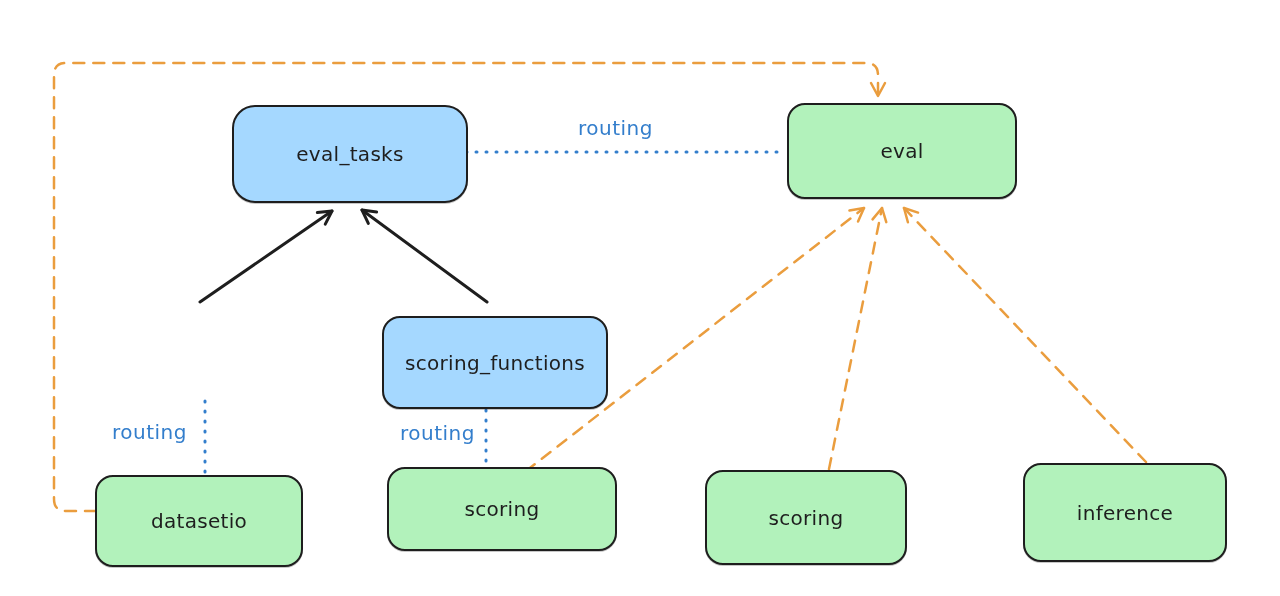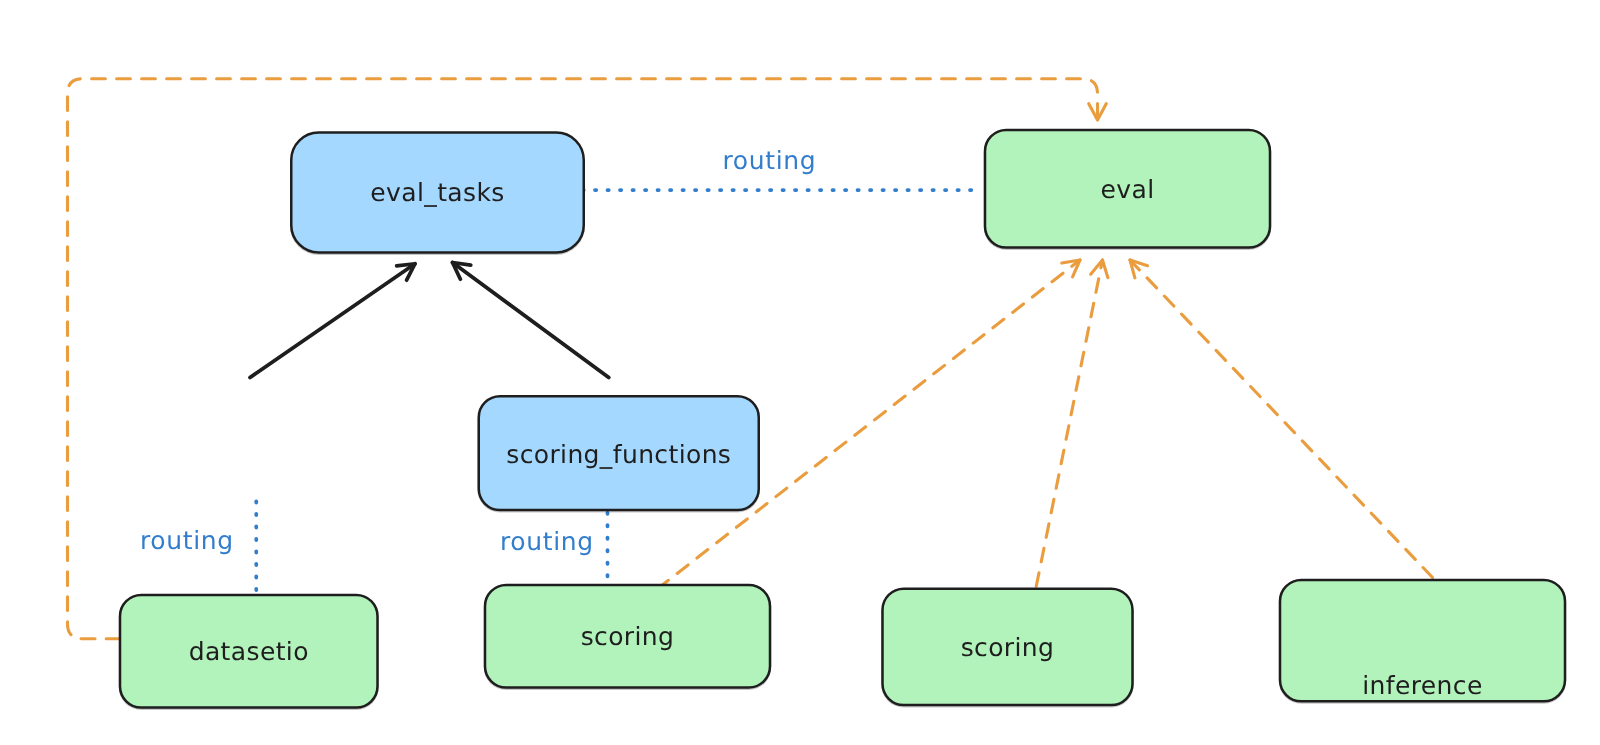--- a/index.html
+++ b/index.html
@@ -39,21 +39,21 @@
   .node-blue  { background: #a5d8ff; }
   .node-green { background: #b2f2bb; }
 
   #node-eval-tasks        { left: 232px;  top: 105px; width: 236px; height: 98px; border-radius: 23px; }
   #node-eval              { left: 787px;  top: 103px; width: 230px; height: 96px; }
   #node-datasets          { left: 98px;   top: 306px; width: 235px; height: 92px; }
   #node-scoring-functions { left: 382px;  top: 305px; width: 226px; height: 93px; margin-top: 11px; }
   #node-datasetio         { left: 95px;   top: 475px; width: 208px; height: 92px; }
   #node-scoring           { left: 387px;  top: 467px; width: 230px; height: 84px; }
   #node-agents            { left: 705px;  top: 470px; width: 202px; height: 95px; }
-  #node-inference         { left: 1023px; top: 463px; width: 230px; height: 99px; align-items: flex-end; }
+  #node-inference         { left: 1023px; top: 463px; width: 204px; height: 99px; }
 
   .routing-label {
     position: absolute;
     color: #337ecc;
     font-size: 20px;
     font-weight: 400;
     letter-spacing: 0.5px;
   }
   #routing-top  { left: 578px; top: 116px; }
   #routing-left { left: 112px; top: 420px; }

